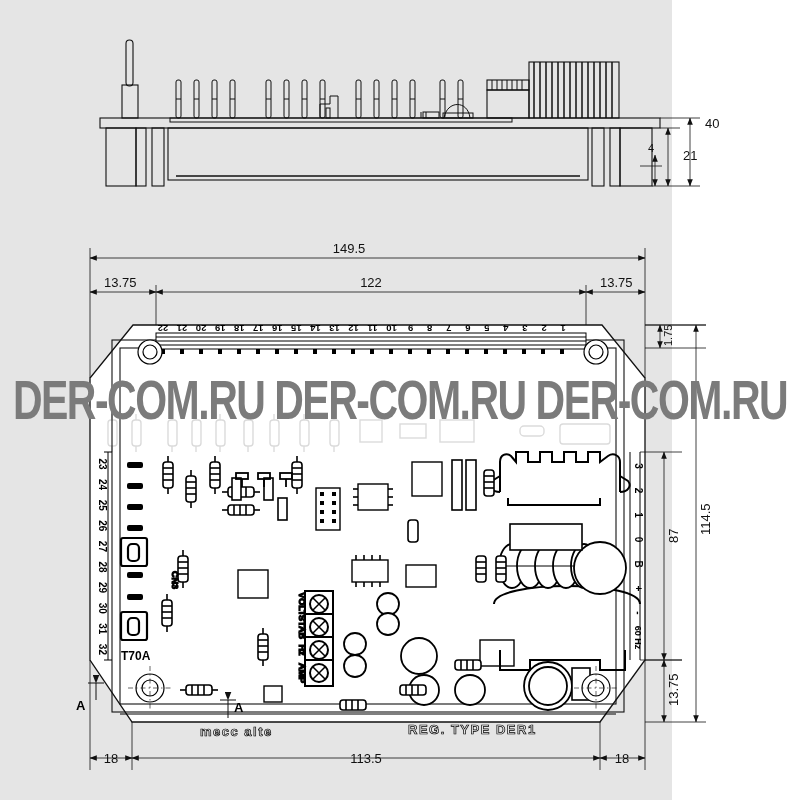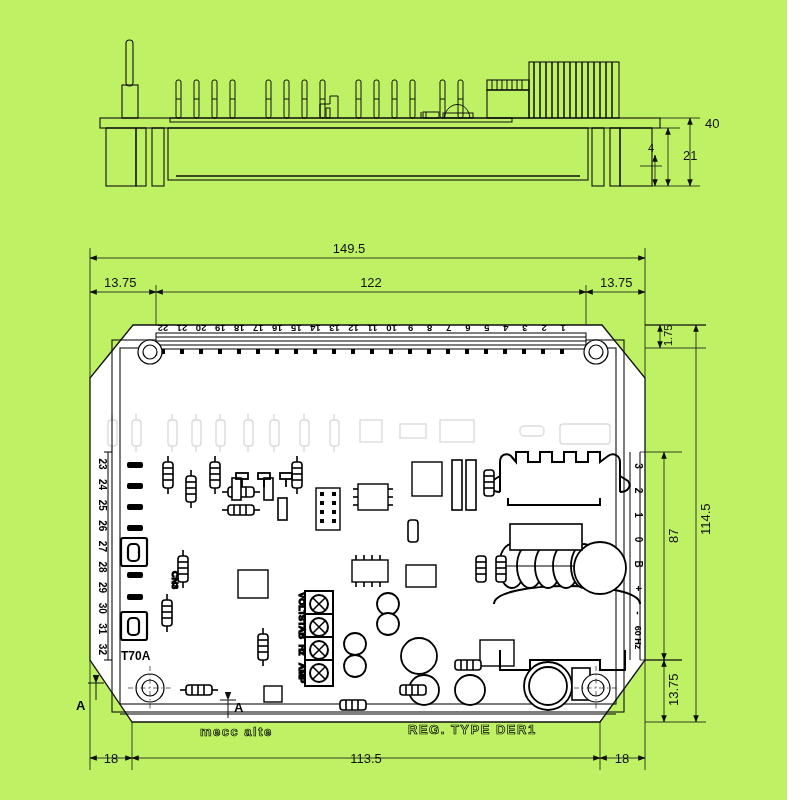--- a/index.html
+++ b/index.html
@@ -1,18 +1,18 @@
 <!DOCTYPE html>
 <html><head>
 <meta charset="utf-8">
 <style>
   html,body{margin:0;padding:0;background:#ffffff;}
   body{width:800px;height:800px;overflow:hidden;
        font-family:"Liberation Sans",sans-serif;color:#1a1a1a;}
-  #stage{position:relative;width:787px;height:800px;background:#bef264;}
+  #stage{position:relative;width:672px;height:800px;background:#e5e5e5;}
   svg{position:absolute;left:0;top:0;}
   .dimtxt{font-family:"Liberation Sans",sans-serif;font-size:13px;fill:#111;}
   .dimtxt-s{font-family:"Liberation Sans",sans-serif;font-size:11px;fill:#111;}
   .pinnum{font-family:"Liberation Sans",sans-serif;font-size:9.5px;fill:#000;font-weight:700;}
   .termnum{font-family:"Liberation Sans",sans-serif;font-size:10px;fill:#000;font-weight:700;}
   .silk{font-family:"Liberation Sans",sans-serif;font-size:9px;fill:#000;font-weight:700;}
   .boardtxt{font-family:"Liberation Sans",sans-serif;font-size:13px;font-weight:700;
             fill:none;stroke:#000;stroke-width:0.7;letter-spacing:1.5px;}
   .secA{font-family:"Liberation Sans",sans-serif;font-size:13px;font-weight:700;fill:#000;}
   
@@ -633,14 +633,17 @@
     <line x1="96" y1="700" x2="96" y2="683" marker-end="url(#ahs)"></line>
   </g>
   <text class="secA" x="76" y="710">A</text>
   <g stroke="#111" stroke-width="1" fill="none">
     <line x1="220" y1="700" x2="236" y2="700"></line>
     <line x1="228" y1="718" x2="228" y2="700" marker-end="url(#ahs)"></line>
   </g>
   <text class="secA" x="234" y="712">A</text>
 </svg>
 
-
+<div id="wm">
+  <span>DER-COM.RU DER-COM.RU DER-COM.RU</span>
 </div>
 
+</div>
+
 </body></html>

